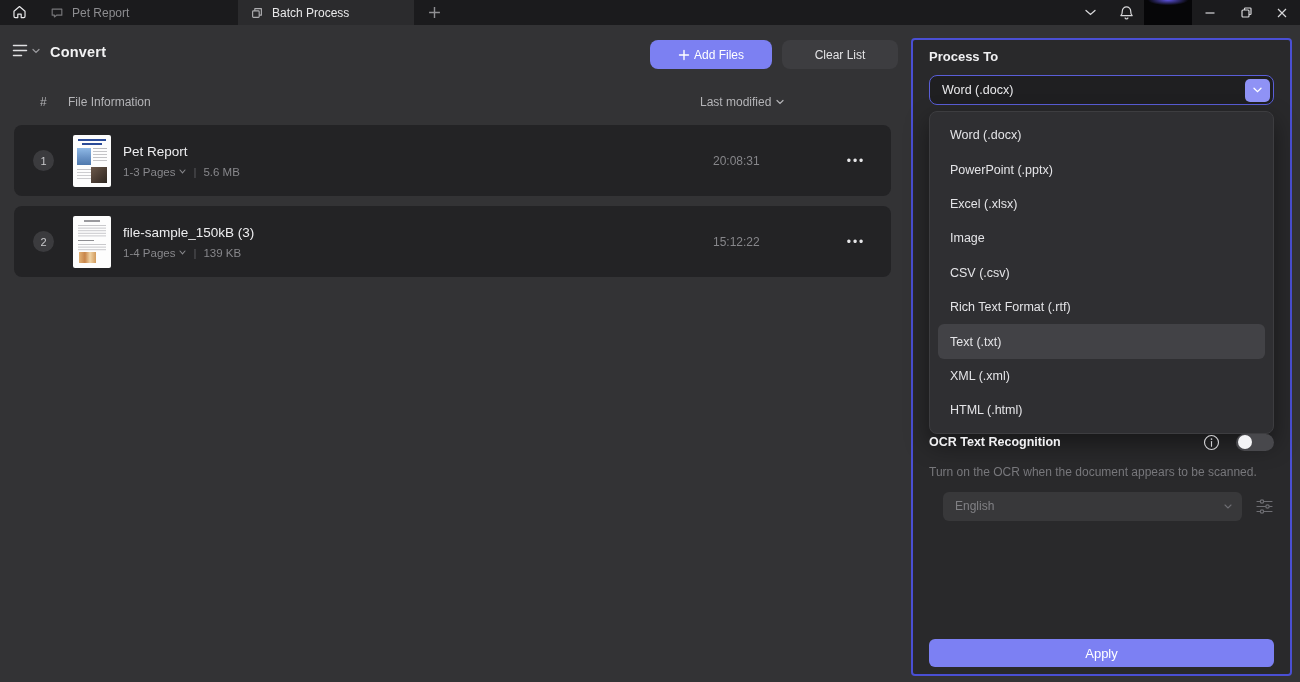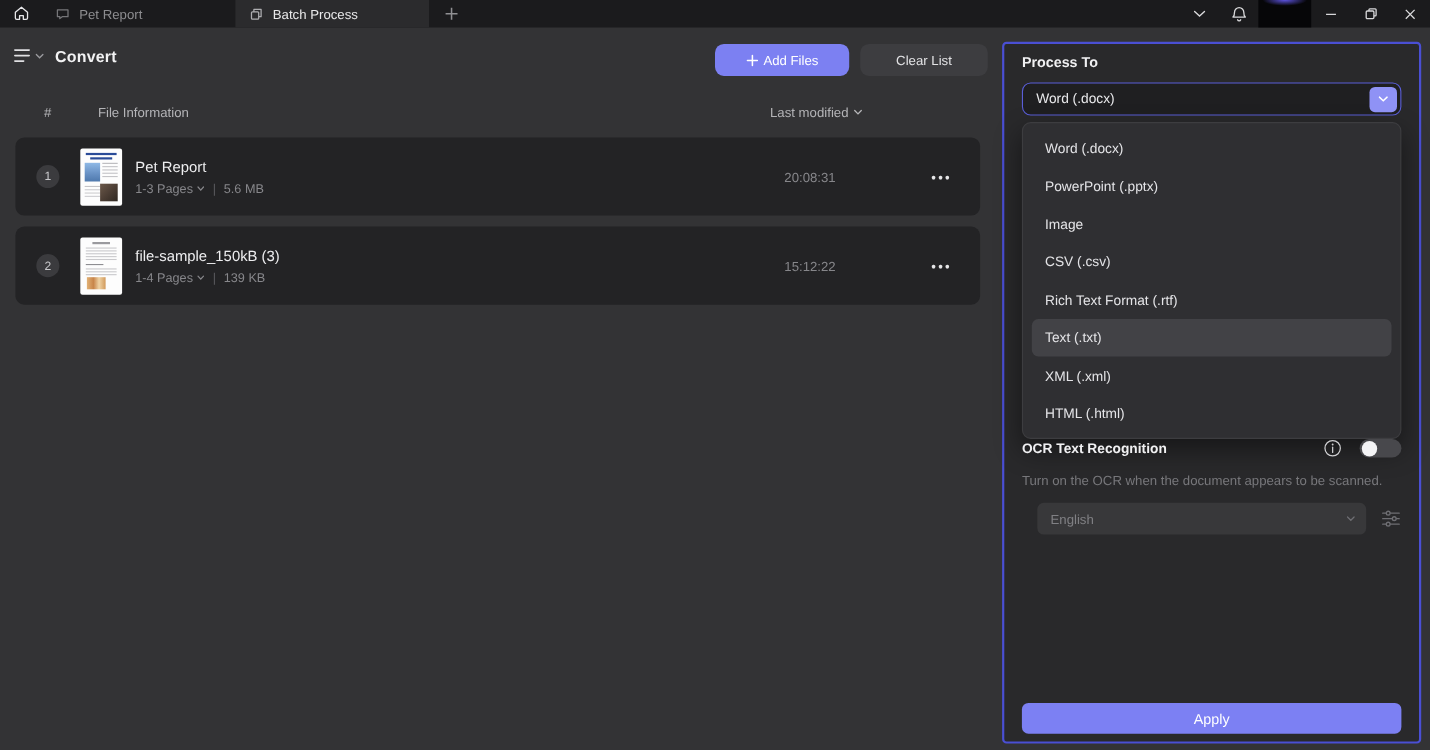--- a/index.html
+++ b/index.html
@@ -11,40 +11,40 @@
   
   .titlebar {
     position:absolute; top:0; left:0; width:1300px; height:25px;
     background:#1b1b1d; display:flex; align-items:stretch;
   }
   .home-btn { width:38px; display:flex; align-items:center; justify-content:center; cursor:pointer; }
   .tab {
     width:176px; display:flex; align-items:center; gap:8px; padding:0 12px;
     font-size:12px; color:#8d8d90; cursor:pointer;
   }
-  .tab.active { background:#2b2b2d; color:#e9e9ea; border-radius:0 0 0 0; }
+  .tab.active { background:#2b2b2d; color:#e9e9ea; border-radius:0 0 0 0;margin-left:24px; }
   .tab .tab-ic { flex:0 0 auto; display:flex; opacity:.8; }
   .newtab { width:40px; display:flex; align-items:center; justify-content:center; color:#909093; font-size:15px; cursor:pointer; }
   .tb-right { margin-left:auto; display:flex; align-items:center; }
   .tb-btn { width:36px; height:25px; display:flex; align-items:center; justify-content:center; color:#d8d8da; cursor:pointer; }
   .avatar {
     width:48px; height:25px; cursor:pointer;
     background:radial-gradient(ellipse 60% 30% at 50% 0%, #5d53e0 0%, rgba(93,83,224,0) 70%), #060608;
   }
   
   .toolbar { position:absolute; top:38px; left:0; width:898px; height:34px; }
   .menu-btn { position:absolute; left:12px; top:6px; display:flex; align-items:center; gap:4px; cursor:pointer; color:#d8d8da; }
   .page-title { position:absolute; left:50px; top:6px; font-size:14.5px; font-weight:bold; color:#f2f2f3; letter-spacing:.2px; }
   .btn { position:absolute; top:2px; height:29px; border-radius:8px; display:flex; align-items:center; justify-content:center; font-size:12px; cursor:pointer; }
   .btn-add { left:650px; width:122px; background:#7c80f2; color:#fff; gap:4px; }
   .btn-clear { left:782px; width:116px; background:#3d3d40; color:#e3e3e5; }
   
   .thead { position:absolute; top:95px; left:0; width:898px; height:20px; font-size:12px; color:#b4b4b7; }
   .th-idx { position:absolute; left:40px; }
-  .th-info { position:absolute; left:89px; }
+  .th-info { position:absolute; left:68px; }
   .th-mod { position:absolute; left:700px; display:flex; align-items:center; gap:5px; cursor:pointer; }
   .frow {
     position:absolute; left:14px; width:877px; height:71px;
     background:#232325; border-radius:8px; display:flex; align-items:center; cursor:pointer;
   }
   .row1 { top:125px; } .row2 { top:206px; }
   .idx-badge {
     margin-left:19px; width:21px; height:21px; border-radius:50%;
     background:#3b3b3e; color:#c9c9cc; font-size:11px;
     display:flex; align-items:center; justify-content:center; flex:0 0 auto;
@@ -293,20 +293,21 @@
     <span class="fmt-chevbtn">
       <svg width="9" height="6" viewBox="0 0 9 6" fill="none" stroke="#ffffff" stroke-width="1.3" stroke-linecap="round">
           <path d="M1 1.3 L4.5 4.7 L8 1.3"></path>
         </svg>
     </span>
   </div>
 
   <div class="fmt-menu">
     <div class="fmt-opt">Word (.docx)</div>
     <div class="fmt-opt">PowerPoint (.pptx)</div>
+    <div class="fmt-opt">Excel (.xlsx)</div>
     <div class="fmt-opt">Image</div>
     <div class="fmt-opt">CSV (.csv)</div>
     <div class="fmt-opt">Rich Text Format (.rtf)</div>
     <div class="fmt-opt highlighted">Text (.txt)</div>
     <div class="fmt-opt">XML (.xml)</div>
     <div class="fmt-opt">HTML (.html)</div>
   </div>
 
   <div class="ocr-head">
     <span class="ocr-title">OCR Text Recognition</span>

